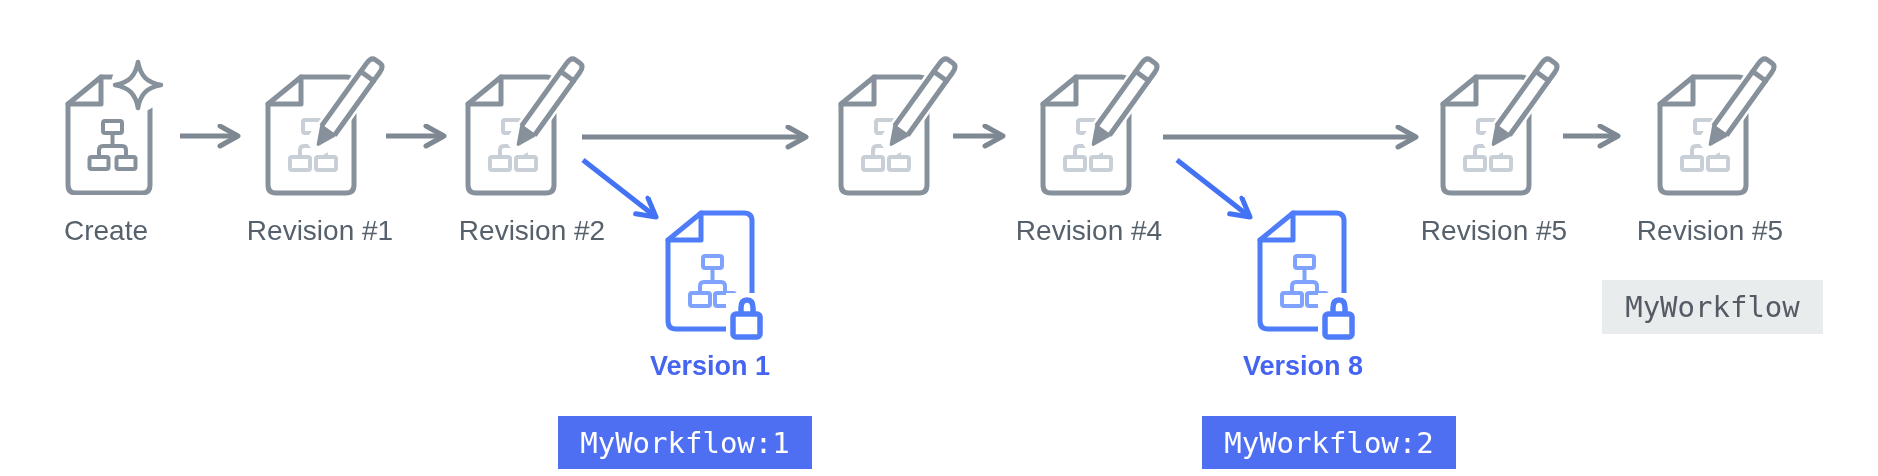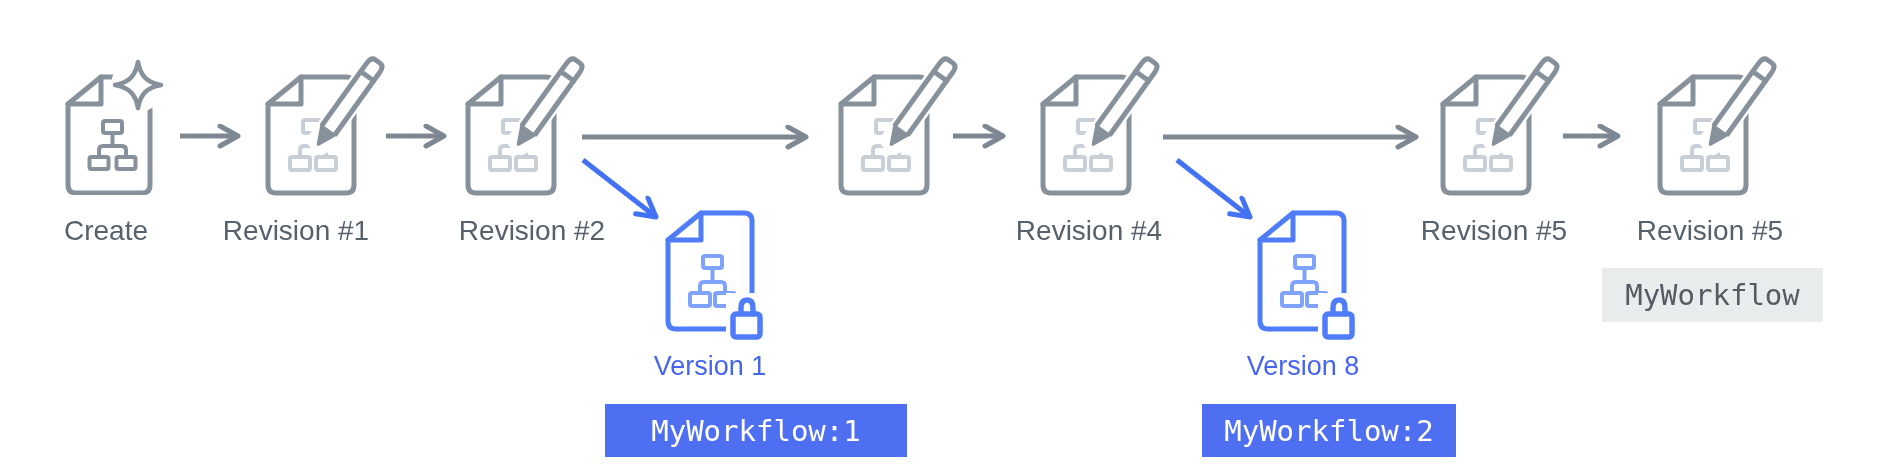--- a/index.html
+++ b/index.html
@@ -24,26 +24,26 @@
   .lock-b{fill:#ffffff;stroke:#4F7DFA;stroke-width:5.5;stroke-linejoin:round;}
   .lock-sh{fill:none;stroke:#4F7DFA;stroke-width:5.5;stroke-linecap:round;}
   .halo{fill:#ffffff;stroke:none;}
   
   .node-label{
     position:absolute;top:215px;width:240px;text-align:center;
     font-size:28px;line-height:32px;color:#56616C;white-space:nowrap;
   }
   .ver-label{
     position:absolute;top:351px;width:240px;text-align:center;
-    font-size:27px;line-height:30px;font-weight:normal;color:#4564F0;white-space:nowrap;
+    font-size:27px;line-height:30px;font-weight:bold;color:#4564F0;white-space:nowrap;
   }
   .badge{
     position:absolute;display:flex;align-items:center;justify-content:center;
     font-family:"DejaVu Sans Mono","Liberation Mono",monospace;
-    font-size:29px;white-space:nowrap;
+    font-size:29px;white-space:nowrap;margin-top:12px;
   }
   .badge-blue{background:#4F6FF2;color:#FFFFFF;}
   .badge-gray{background:#E9ECEC;color:#545B64;}
 </style>
 </head>
 <body>
 
 <svg width="0" height="0" style="position:absolute" aria-hidden="true">
   <defs>
 
@@ -147,26 +147,26 @@
     </svg>
 
   <svg class="icon" style="left:655px;top:200px" width="130" height="145" viewBox="0 0 130 145">
       <use href="#sym-version"></use>
     </svg>
   <svg class="icon" style="left:1247px;top:200px" width="130" height="145" viewBox="0 0 130 145">
       <use href="#sym-version"></use>
     </svg>
 
   <div class="node-label" style="left:-14px">Create</div>
-  <div class="node-label" style="left:176px">Revision #1</div>
+  <div class="node-label" style="left:200px">Revision #1</div>
   <div class="node-label" style="left:412px">Revision #2</div>
   <div class="node-label" style="left:969px">Revision #4</div>
   <div class="node-label" style="left:1374px">Revision #5</div>
   <div class="node-label" style="left:1590px">Revision #5</div>
 
   <div class="ver-label" style="left:590px">Version 1</div>
   <div class="ver-label" style="left:1183px">Version 8</div>
 
-  <div class="badge badge-blue" style="left:605px;top:404px;width:302px;height:53px">MyWorkflow:1</div>
+  <div class="badge badge-blue" style="left:558px;top:404px;width:254px;height:53px">MyWorkflow:1</div>
   <div class="badge badge-blue" style="left:1202px;top:404px;width:254px;height:53px">MyWorkflow:2</div>
   <div class="badge badge-gray" style="left:1602px;top:268px;width:221px;height:54px">MyWorkflow</div>
 
 </div>
 
 </body></html>

